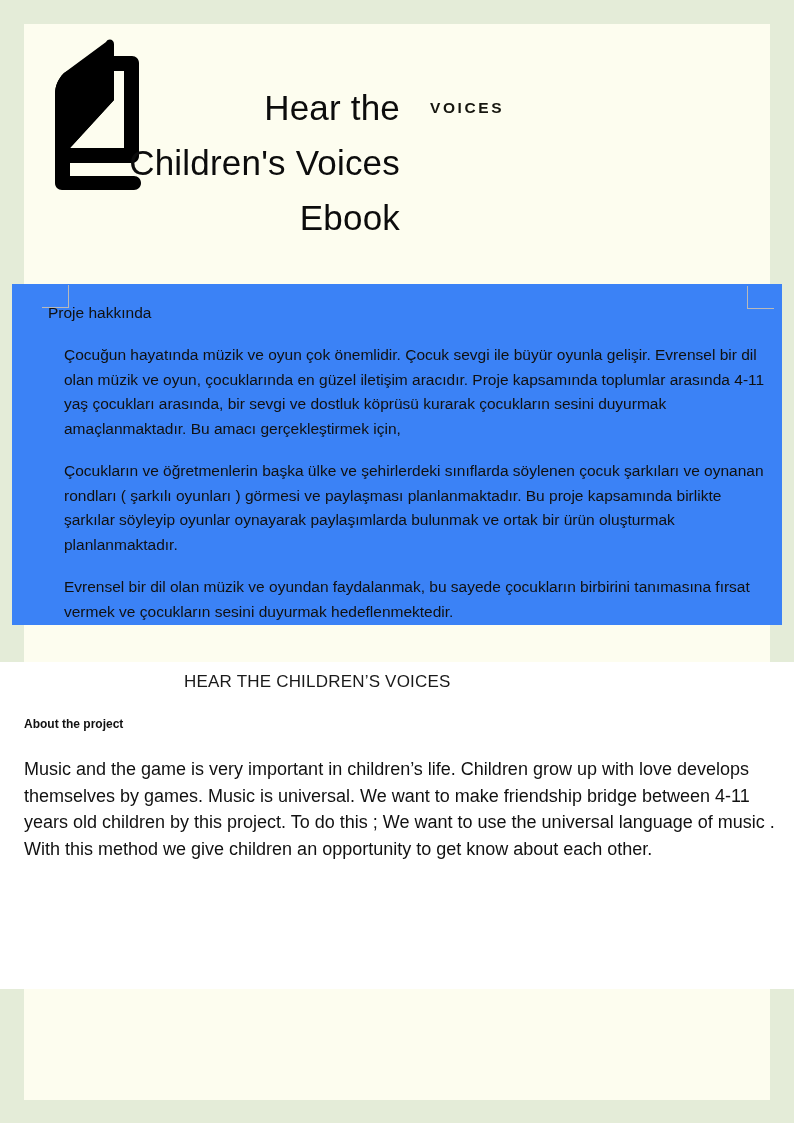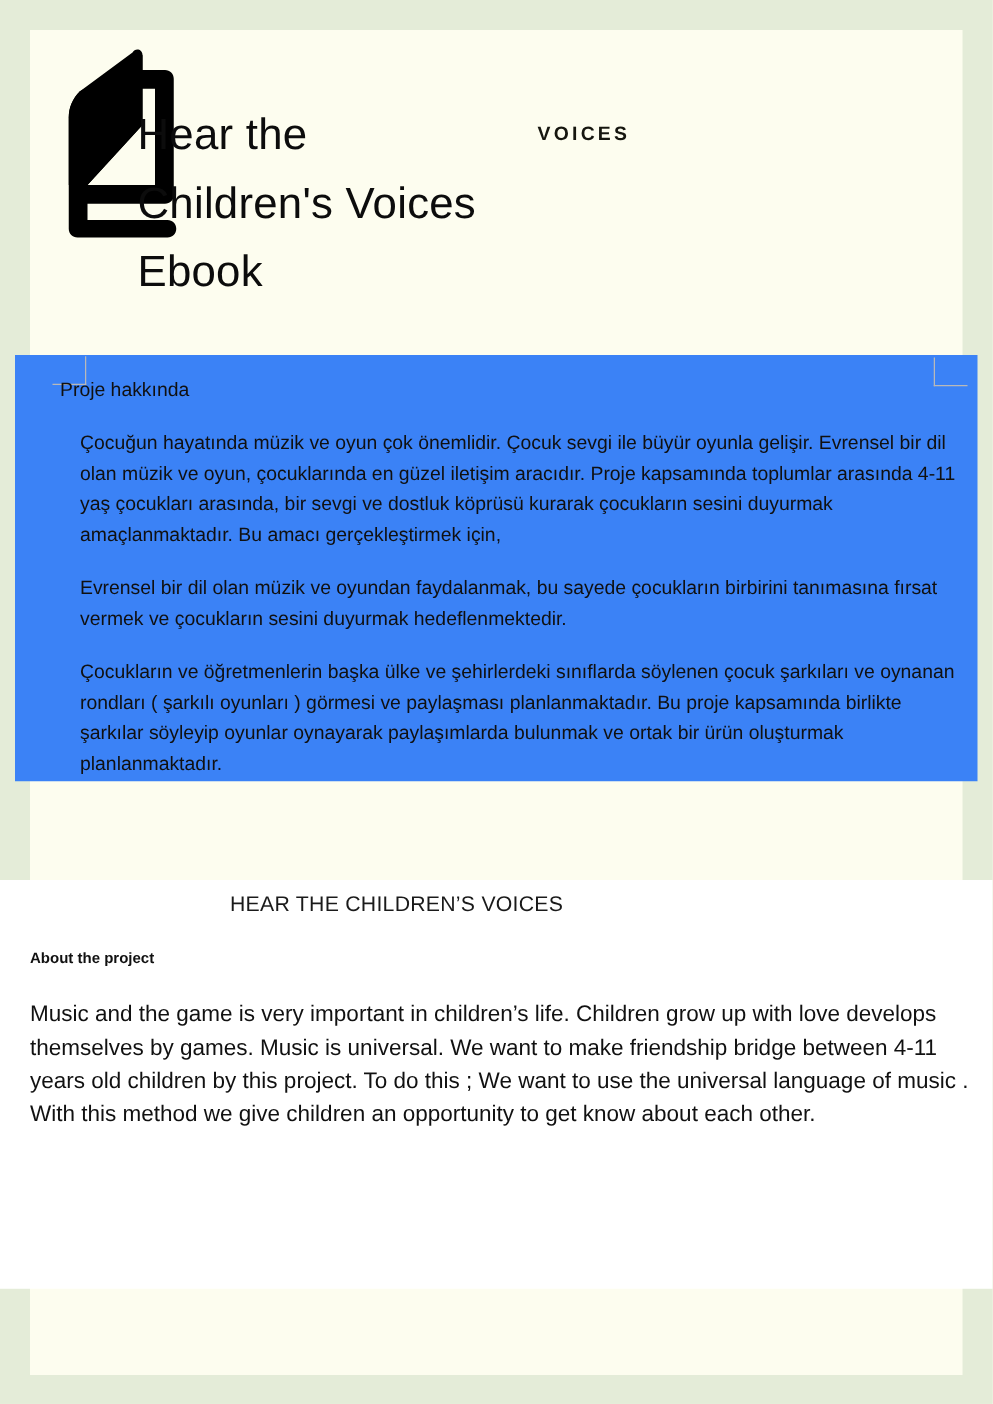--- a/index.html
+++ b/index.html
@@ -57,21 +57,21 @@
   .cover-title {
     position: absolute;
     left: 86px;
     top: 56px;
     width: 290px;
     font-size: 35px;
     line-height: 55px;
     font-weight: 400;
     color: #0c0c0c;
     letter-spacing: 0.2px;
-    text-align: left;
+    text-align: right;
   }
 
   .author-block {
     position: absolute;
     left: 406px;
     top: 75px;
     width: 300px;
   }
   .author-label {
     font-size: 15.5px;
@@ -156,21 +156,21 @@
     line-height: 24.5px;
     color: #101010;
     margin: 0 0 18px 16px;
   }
   .tr-para:last-child { margin-bottom: 0; }
 
   
   .en-panel {
     position: absolute;
     left: 0px;
-    top: 704px;
+    top: 662px;
     width: 794px;
     height: 327px;
     background: #ffffff;
   }
   .en-heading {
     position: absolute;
     left: 184px;
     top: 10px;
     font-size: 17px;
     letter-spacing: 0.2px;
@@ -223,22 +223,22 @@
     </div>
   </div>
 
   <div class="tr-panel">
     <div class="corner-mark tl"></div>
     <div class="corner-mark tr"></div>
 
     <div class="tr-body">
       <div class="tr-heading">Proje hakkında</div>
       <p class="tr-para">Çocuğun hayatında müzik ve oyun çok önemlidir. Çocuk sevgi ile büyür oyunla gelişir. Evrensel bir dil olan müzik ve oyun, çocuklarında en güzel iletişim aracıdır. Proje kapsamında toplumlar arasında 4-11 yaş çocukları arasında, bir sevgi ve dostluk köprüsü kurarak çocukların sesini duyurmak amaçlanmaktadır. Bu amacı gerçekleştirmek için,</p>
+      <p class="tr-para">Çocukların  ve öğretmenlerin başka ülke ve şehirlerdeki sınıflarda söylenen çocuk şarkıları ve oynanan rondları ( şarkılı oyunları ) görmesi ve paylaşması planlanmaktadır. Bu proje kapsamında birlikte şarkılar söyleyip oyunlar oynayarak paylaşımlarda bulunmak ve ortak bir ürün oluşturmak planlanmaktadır.</p>
       <p class="tr-para">Evrensel bir dil olan müzik ve oyundan faydalanmak, bu sayede çocukların birbirini tanımasına fırsat vermek ve çocukların sesini duyurmak hedeflenmektedir.</p>
-      <p class="tr-para">Çocukların  ve öğretmenlerin başka ülke ve şehirlerdeki sınıflarda söylenen çocuk şarkıları ve oynanan rondları ( şarkılı oyunları ) görmesi ve paylaşması planlanmaktadır. Bu proje kapsamında birlikte şarkılar söyleyip oyunlar oynayarak paylaşımlarda bulunmak ve ortak bir ürün oluşturmak planlanmaktadır.</p>
     </div>
   </div>
 
   <div class="en-panel">
     <div class="en-heading">HEAR THE CHILDREN’S  VOICES</div>
 
     <div class="en-body">
       <div class="en-subheading">About the project</div>
       <p class="en-para">Music and the game is very important in children’s life. Children grow up with love develops  themselves by games.  Music is universal. We want to make friendship  bridge between 4-11 years old children by this project. To do this ; We want to use the universal language of music . With this method we give children an opportunity to get know about each other.</p>
     </div>

